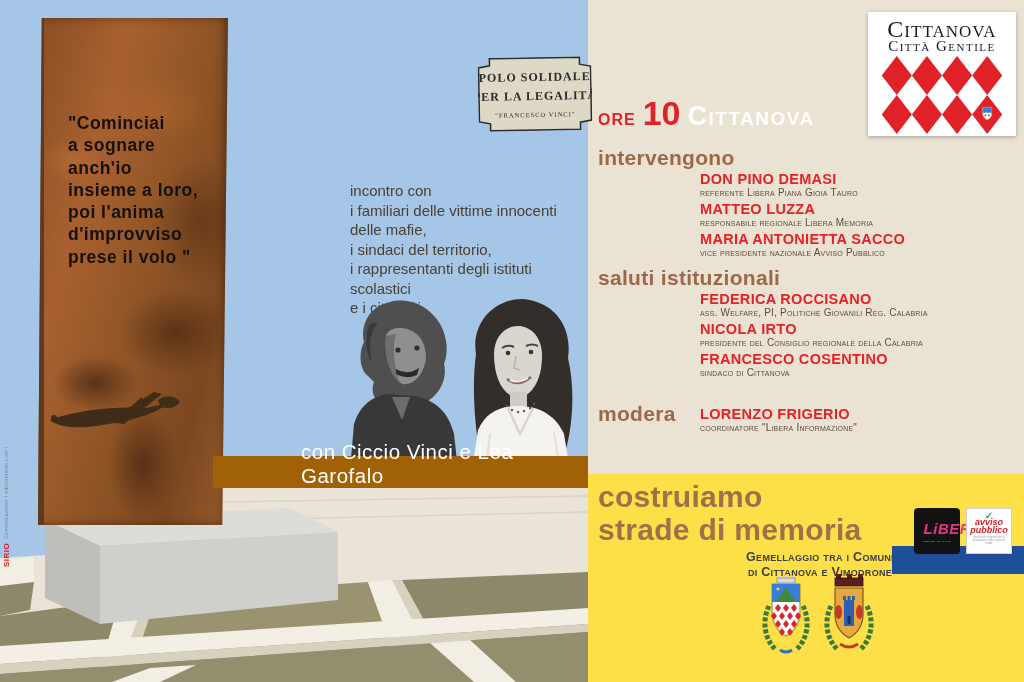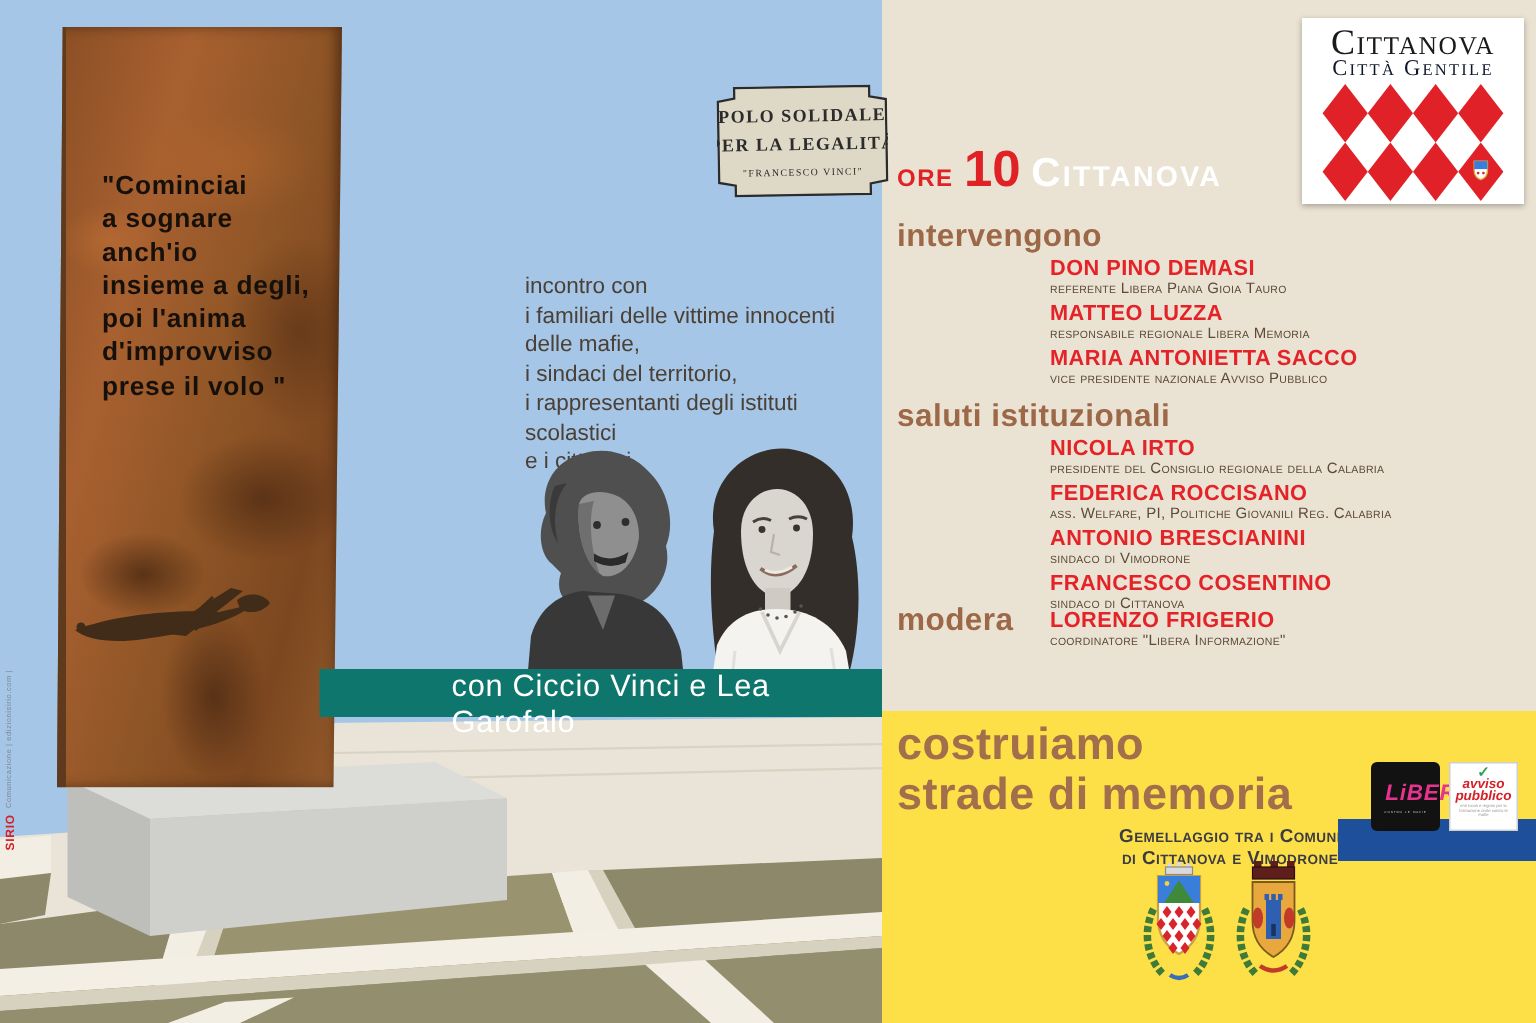--- a/index.html
+++ b/index.html
@@ -29,22 +29,22 @@
     font-size:17.5px;line-height:22.3px;letter-spacing:.5px;}
   #plane-cutout{position:absolute;left:8px;top:368px;}
   
   #plaque{position:absolute;left:478px;top:57px;z-index:5;transform:rotate(-1deg);}
   #plaque text{font-family:"Liberation Serif",serif;fill:#2b2b2b;}
   
   #meeting{position:absolute;left:306px;top:181px;color:#4b4036;font-size:15px;line-height:19.5px;z-index:2;margin-left:44px;}
   
   #duo{position:absolute;left:330px;top:284px;z-index:2;}
   
-  #guests-bar{position:absolute;left:213px;top:446px;width:375px;height:32px;background:#0f766e;z-index:3;
-    display:flex;align-items:flex-start;justify-content:center;padding-left:88px;}
+  #guests-bar{position:absolute;left:213px;top:456px;width:375px;height:32px;background:#a16207;z-index:3;
+    display:flex;align-items:flex-end;justify-content:center;padding-left:88px;}
   #guests-bar span{color:#fff;font-size:20.5px;letter-spacing:.5px;}
   
   #credit{position:absolute;left:-84px;top:470px;width:180px;height:14px;transform:rotate(-90deg);
     display:flex;align-items:center;gap:4px;z-index:4;}
   #credit .brand{color:#d42027;font-weight:bold;font-size:8px;letter-spacing:.5px;}
   #credit .txt{color:#7d8698;font-size:5px;letter-spacing:.4px;white-space:nowrap;}
   
   #right-panel{position:absolute;left:588px;top:0;width:436px;height:682px;background:#eae3d3;}
   
   #logo-card{position:absolute;left:280px;top:12px;width:148px;height:124px;background:#fff;
@@ -123,21 +123,21 @@
       <polygon points="0,234 588,192 588,242 0,242" fill="#938e6d"></polygon>
       <polygon points="150,228 196,225 160,242 112,242" fill="#f2eee3"></polygon>
       <polygon points="430,203 470,200 516,242 474,242" fill="#f2eee3"></polygon>
     </svg>
 
     <div id="column">
       <div id="quote">
         <div>"Cominciai</div>
         <div>a sognare</div>
         <div>anch'io</div>
-        <div>insieme a degli,</div>
+        <div>insieme a loro,</div>
         <div>poi l'anima</div>
         <div>d'improvviso</div>
         <div>prese il volo "</div>
       </div>
       <svg id="plane-cutout" viewBox="0 0 146 58" width="146" height="58">
         <g fill="#402c18">
           <path d="M4,34 C30,24 70,20 100,22 L122,17 C112,28 80,36 50,40 C30,43 12,41 4,34 Z"></path>
           <path d="M60,36 L108,6 L116,8 L78,38 Z"></path>
           <path d="M112,14 C120,8 130,10 134,16 C130,22 120,24 114,20 Z"></path>
           <circle cx="8" cy="32" r="3"></circle>
@@ -253,30 +253,26 @@
       </div>
       <div class="entry">
         <div class="sp-name">MARIA ANTONIETTA SACCO</div>
         <div class="sp-role">vice presidente nazionale Avviso Pubblico</div>
       </div>
     </div>
 
     <div id="sec1-title" class="sec-title">saluti istituzionali</div>
     <div id="sec1-list" class="speakers">
       <div class="entry">
+        <div class="sp-name">FEDERICA ROCCISANO</div>
+        <div class="sp-role">ass. Welfare, PI, Politiche Giovanili Reg. Calabria</div>
+      </div>
+      <div class="entry">
         <div class="sp-name">NICOLA IRTO</div>
         <div class="sp-role">presidente del Consiglio regionale della Calabria</div>
-      </div>
-      <div class="entry">
-        <div class="sp-name">FEDERICA ROCCISANO</div>
-        <div class="sp-role">ass. Welfare, PI, Politiche Giovanili Reg. Calabria</div>
-      </div>
-      <div class="entry">
-        <div class="sp-name">ANTONIO BRESCIANINI</div>
-        <div class="sp-role">sindaco di Vimodrone</div>
       </div>
       <div class="entry">
         <div class="sp-name">FRANCESCO COSENTINO</div>
         <div class="sp-role">sindaco di Cittanova</div>
       </div>
     </div>
 
     <div id="sec2-title" class="sec-title">modera</div>
     <div id="sec2-list" class="speakers">
       <div class="entry">

